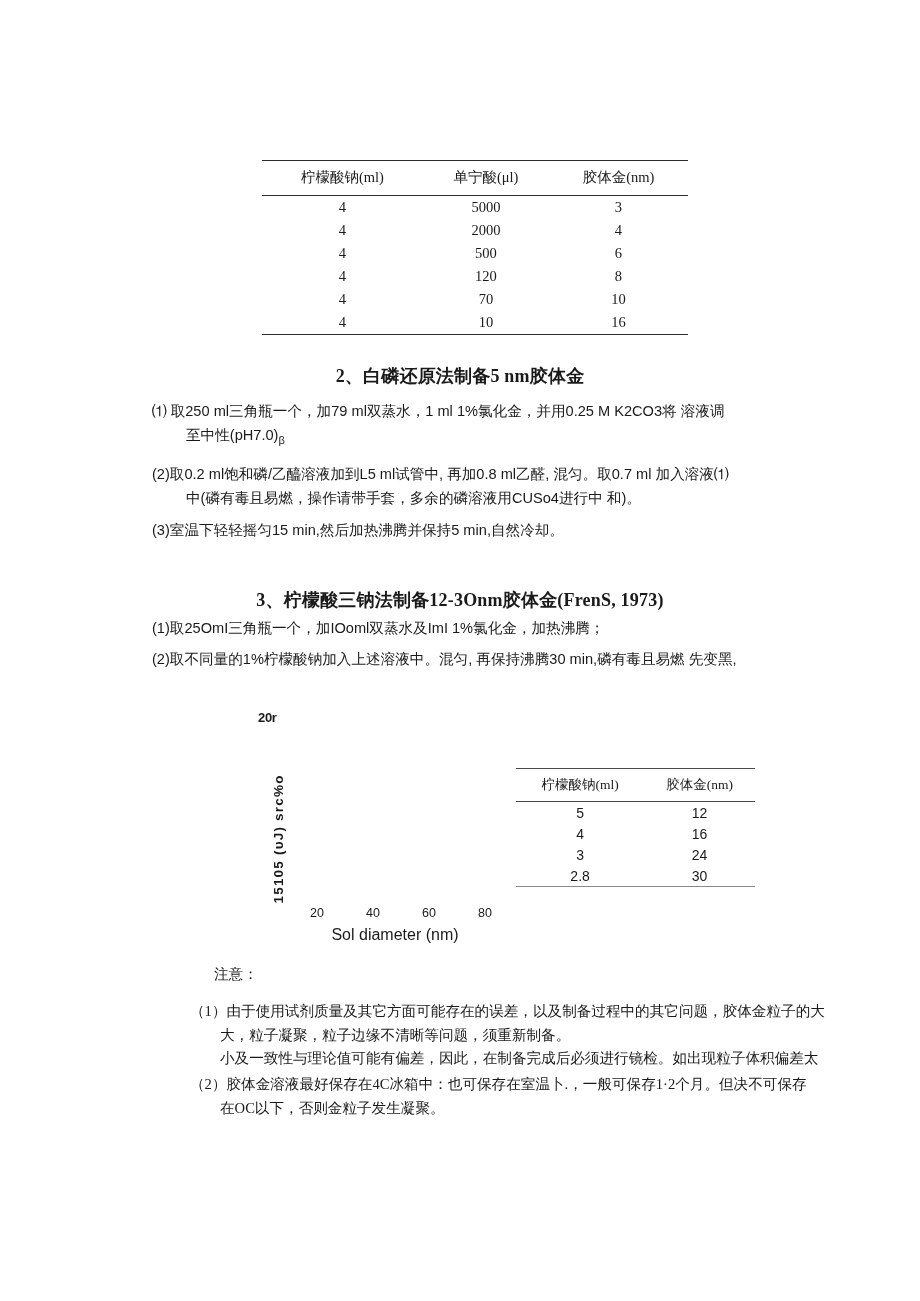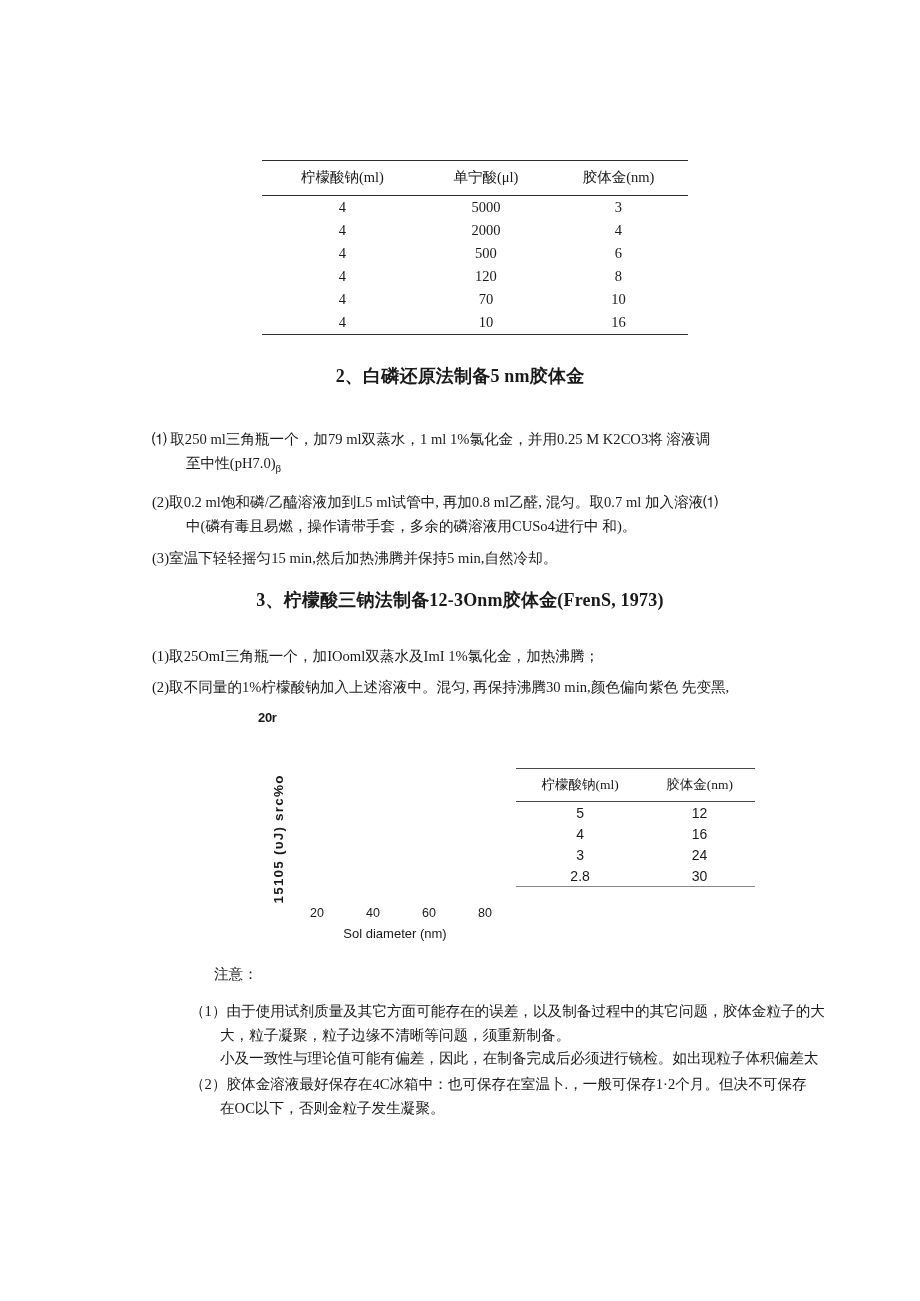--- a/index.html
+++ b/index.html
@@ -84,22 +84,21 @@
   }
   #heading-section-2 { top: 364px; left: 0; }
   #heading-section-3 { top: 588px; left: 0; }
 
   
   .para {
     position: absolute;
     font-size: 14.6px;
     line-height: 23.5px;
     text-align: justify;
-    font-family: Liberation Serif, serif;
-    margin-top: 28px;
+    font-family: Liberation Sans, sans-serif;
   }
   .para .indent {
     display: block;
     text-indent: 34px;
   }
   sub.beta {
     font-size: 11px;
     vertical-align: sub;
   }
 
@@ -157,21 +156,21 @@
     font-size: 12.5px;
     font-weight: normal;
   }
   #chart-xticks span { display: inline-block; }
   #chart-xaxis-label {
     position: absolute;
     left: 42px;
     top: 220px;
     width: 210px;
     text-align: center;
-    font-size: 13px;
+    font-size: 16px;
   }
 
   
   #notes-title {
     position: absolute;
     left: 214px;
     top: 965px;
     font-size: 14.6px;
     font-family: Liberation Sans, sans-serif;
   }
@@ -250,21 +249,21 @@
     <span>(3)</span><span>室温下轻轻摇匀15 min,然后加热沸腾并保持5 min,自然冷却。</span>
   </div>
 
   <div class="section-heading" id="heading-section-3">3、柠檬酸三钠法制备12-3Onm胶体金(FrenS, 1973)</div>
 
   <div class="para" id="para-3-1">
     <span>(1)</span><span>取25OmI三角瓶一个，加IOoml双蒸水及ImI 1%氯化金，加热沸腾；</span>
   </div>
 
   <div class="para" id="para-3-2">
-    <span>(2)</span><span>取不同量的1%柠檬酸钠加入上述溶液中。混匀, 再保持沸腾30 min,颜色偏向紫色  先变黑,</span>
+    <span>(2)</span><span>取不同量的1%柠檬酸钠加入上述溶液中。混匀, 再保持沸腾30 min,磷有毒且易燃  先变黑,</span>
   </div>
 
   <div id="chart-block">
     <div id="chart-ymax-label">20r</div>
     <div id="chart-yaxis-label">15105 (ᴜJ) src%o</div>
     <div id="chart-plot-area"></div>
     <div id="chart-xticks">
       <span>20</span>
       <span>40</span>
       <span>60</span>

